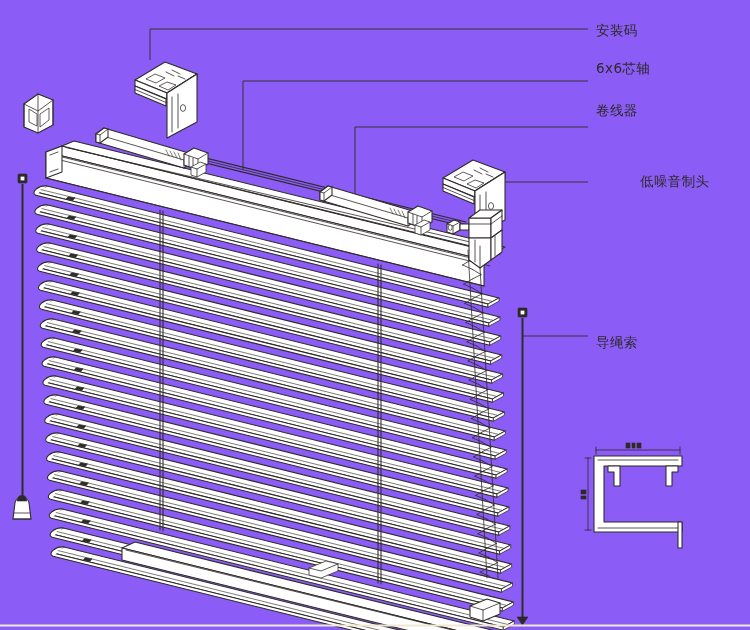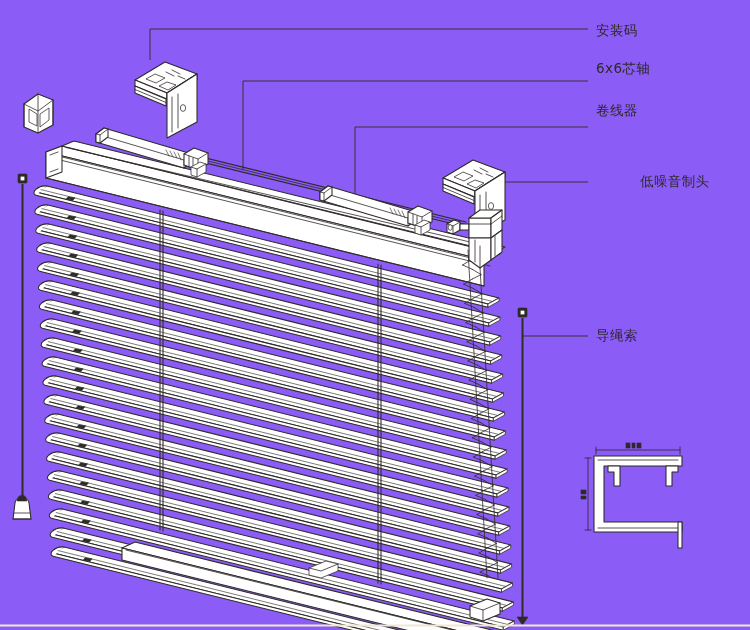--- a/index.html
+++ b/index.html
@@ -370,15 +370,15 @@
   </svg>
 
   <div class="lbl" style="left:596px; top:24px;">安装码</div>
 
   <div class="lbl" style="left:596px; top:62px;">6x6芯轴</div>
 
   <div class="lbl" style="left:596px; top:104px;">卷线器</div>
 
   <div class="lbl" style="left:596px; top:175px;margin-left:44px;">低噪音制头</div>
 
-  <div class="lbl" style="left:596px; top:329px;">导绳索</div>
+  <div class="lbl" style="left:596px; top:336px;">导绳索</div>
 
 </div>
 
 </body></html>

